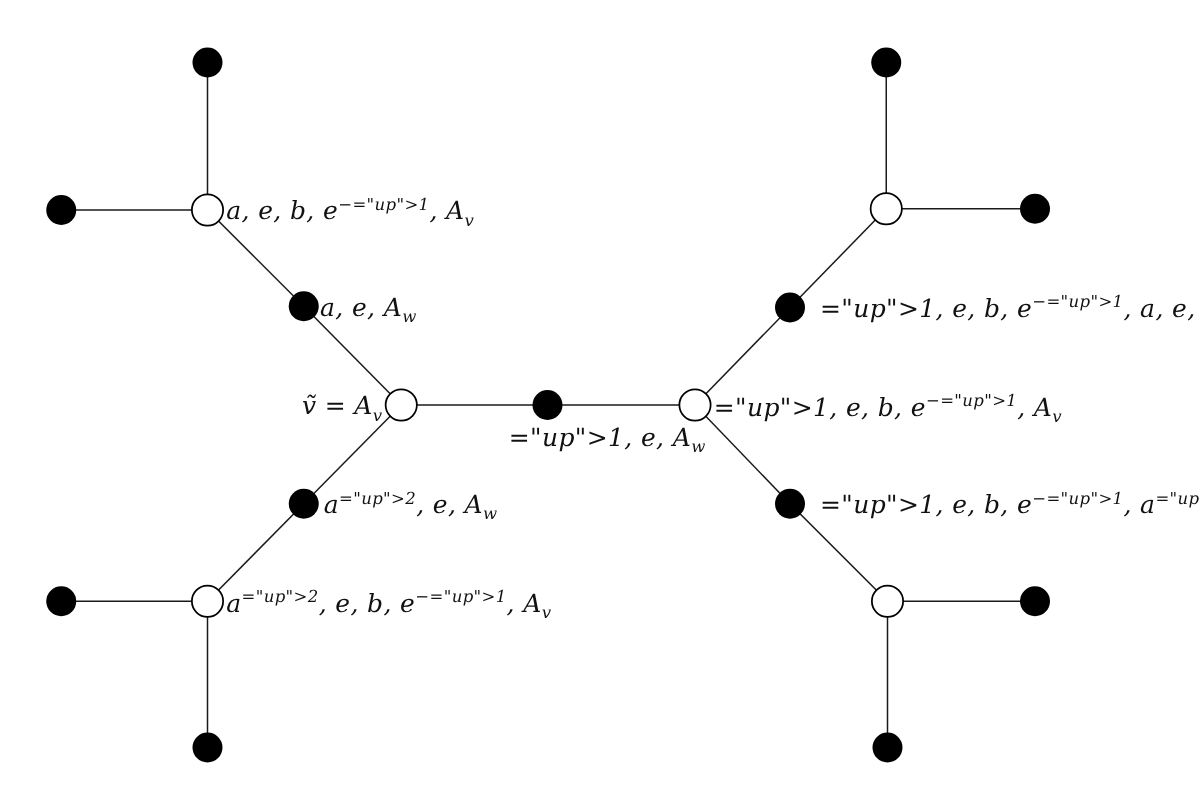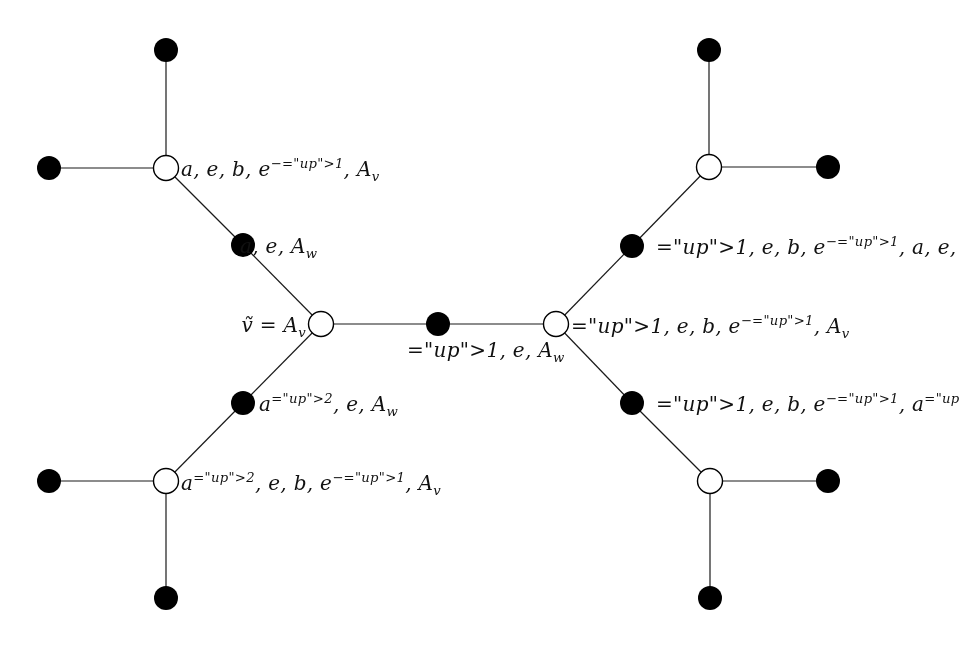--- a/index.html
+++ b/index.html
@@ -92,21 +92,21 @@
       <circle cx="166" cy="168" r="12.5" fill="#ffffff" stroke="#000000" stroke-width="1.4"></circle>
       <circle cx="166" cy="481" r="12.5" fill="#ffffff" stroke="#000000" stroke-width="1.4"></circle>
       <circle cx="321" cy="324" r="12.5" fill="#ffffff" stroke="#000000" stroke-width="1.4"></circle>
       <circle cx="556" cy="324" r="12.5" fill="#ffffff" stroke="#000000" stroke-width="1.4"></circle>
       <circle cx="709" cy="167" r="12.5" fill="#ffffff" stroke="#000000" stroke-width="1.4"></circle>
       <circle cx="710" cy="481" r="12.5" fill="#ffffff" stroke="#000000" stroke-width="1.4"></circle>
     </g>
   </svg>
 
   <div class="mlabel" style="left:181px; top:169px;">a, e, b, e<sup>−<span class<span="" class="up">=</span>"up"&gt;1</sup>, A<sub>v</sub></div>
-  <div class="mlabel" style="left:240px; top:246px;">a, e, A<sub>w</sub></div>
+  <div class="mlabel" style="left:256px; top:246px;">a, e, A<sub>w</sub></div>
   <div class="mlabel align-right" style="right:654px; top:325px;">ṽ <span class="up">=</span> A<sub>v</sub></div>
   <div class="mlabel" style="left:407px; top:350px;"><span class<span="" class="up">=</span>"up"&gt;1, e, A<sub>w</sub></div>
   <div class="mlabel" style="left:571px; top:326px;"><span class<span="" class="up">=</span>"up"&gt;1, e, b, e<sup>−<span class<span="" class="up">=</span>"up"&gt;1</sup>, A<sub>v</sub></div>
   <div class="mlabel" style="left:656px; top:247px;"><span class<span="" class="up">=</span>"up"&gt;1, e, b, e<sup>−<span class<span="" class="up">=</span>"up"&gt;1</sup>, a, e, A</div>
   <div class="mlabel" style="left:656px; top:404px;"><span class<span="" class="up">=</span>"up"&gt;1, e, b, e<sup>−<span class<span="" class="up">=</span>"up"&gt;1</sup>, a<sup><span class<span="" class="up">=</span>"up"&gt;2</sup>, e, A</div>
   <div class="mlabel" style="left:259px; top:404px;">a<sup><span class<span="" class="up">=</span>"up"&gt;2</sup>, e, A<sub>w</sub></div>
   <div class="mlabel" style="left:181px; top:483px;">a<sup><span class<span="" class="up">=</span>"up"&gt;2</sup>, e, b, e<sup>−<span class<span="" class="up">=</span>"up"&gt;1</sup>, A<sub>v</sub></div>
 
 </div>
 

